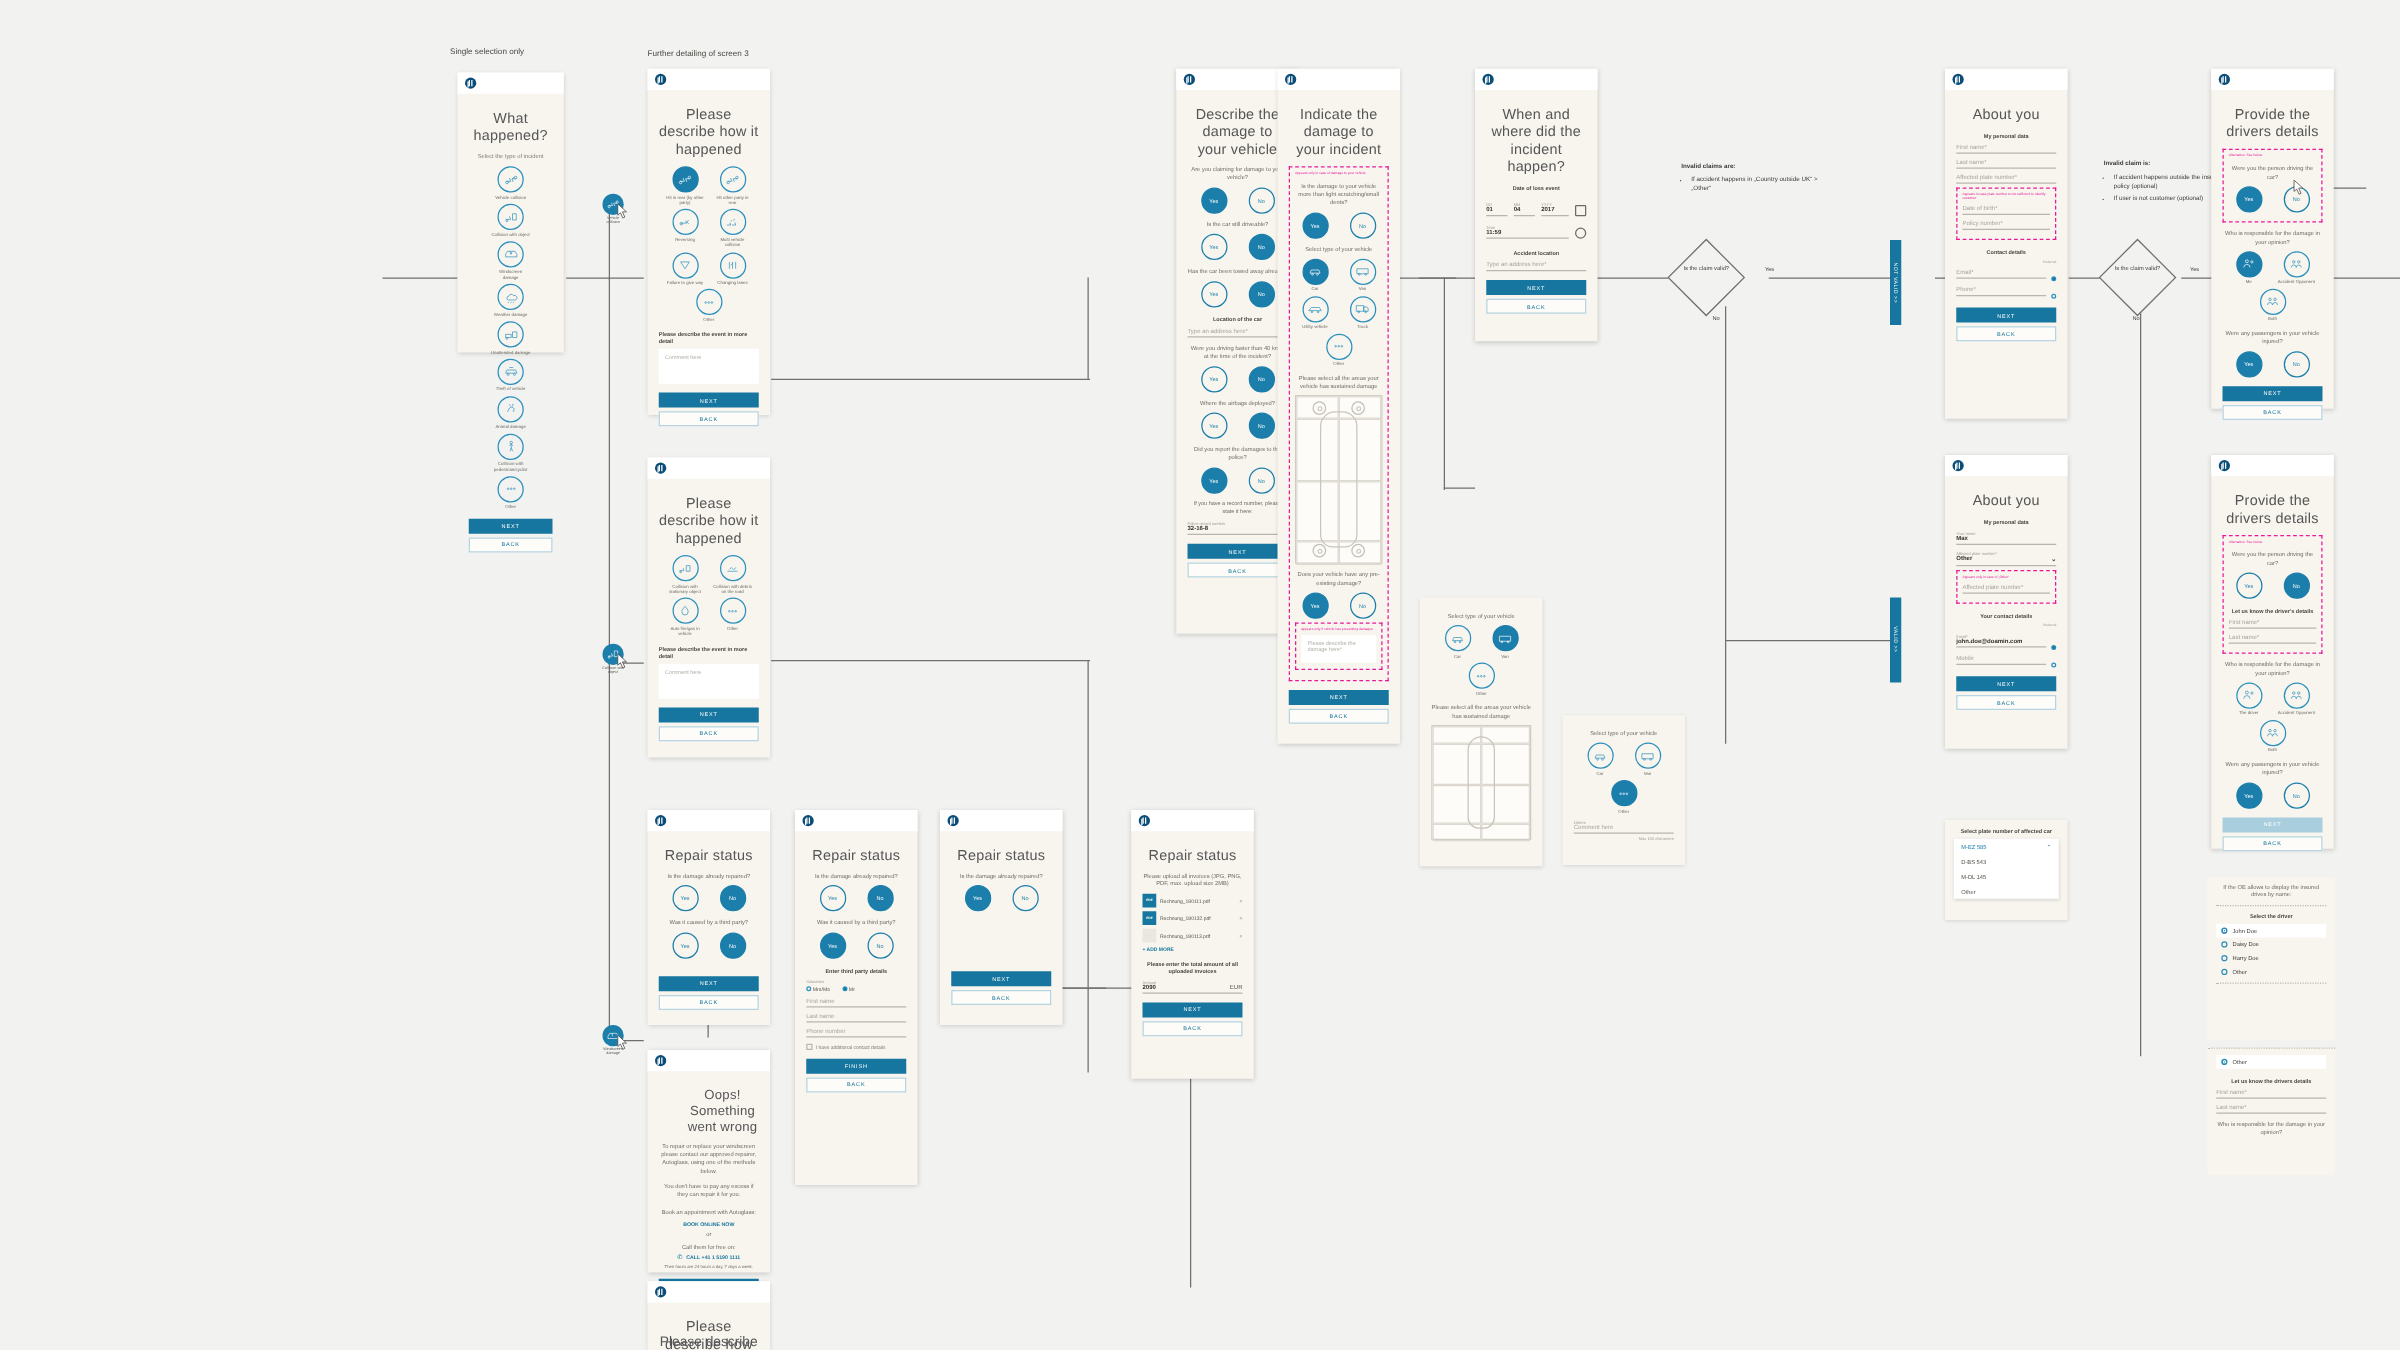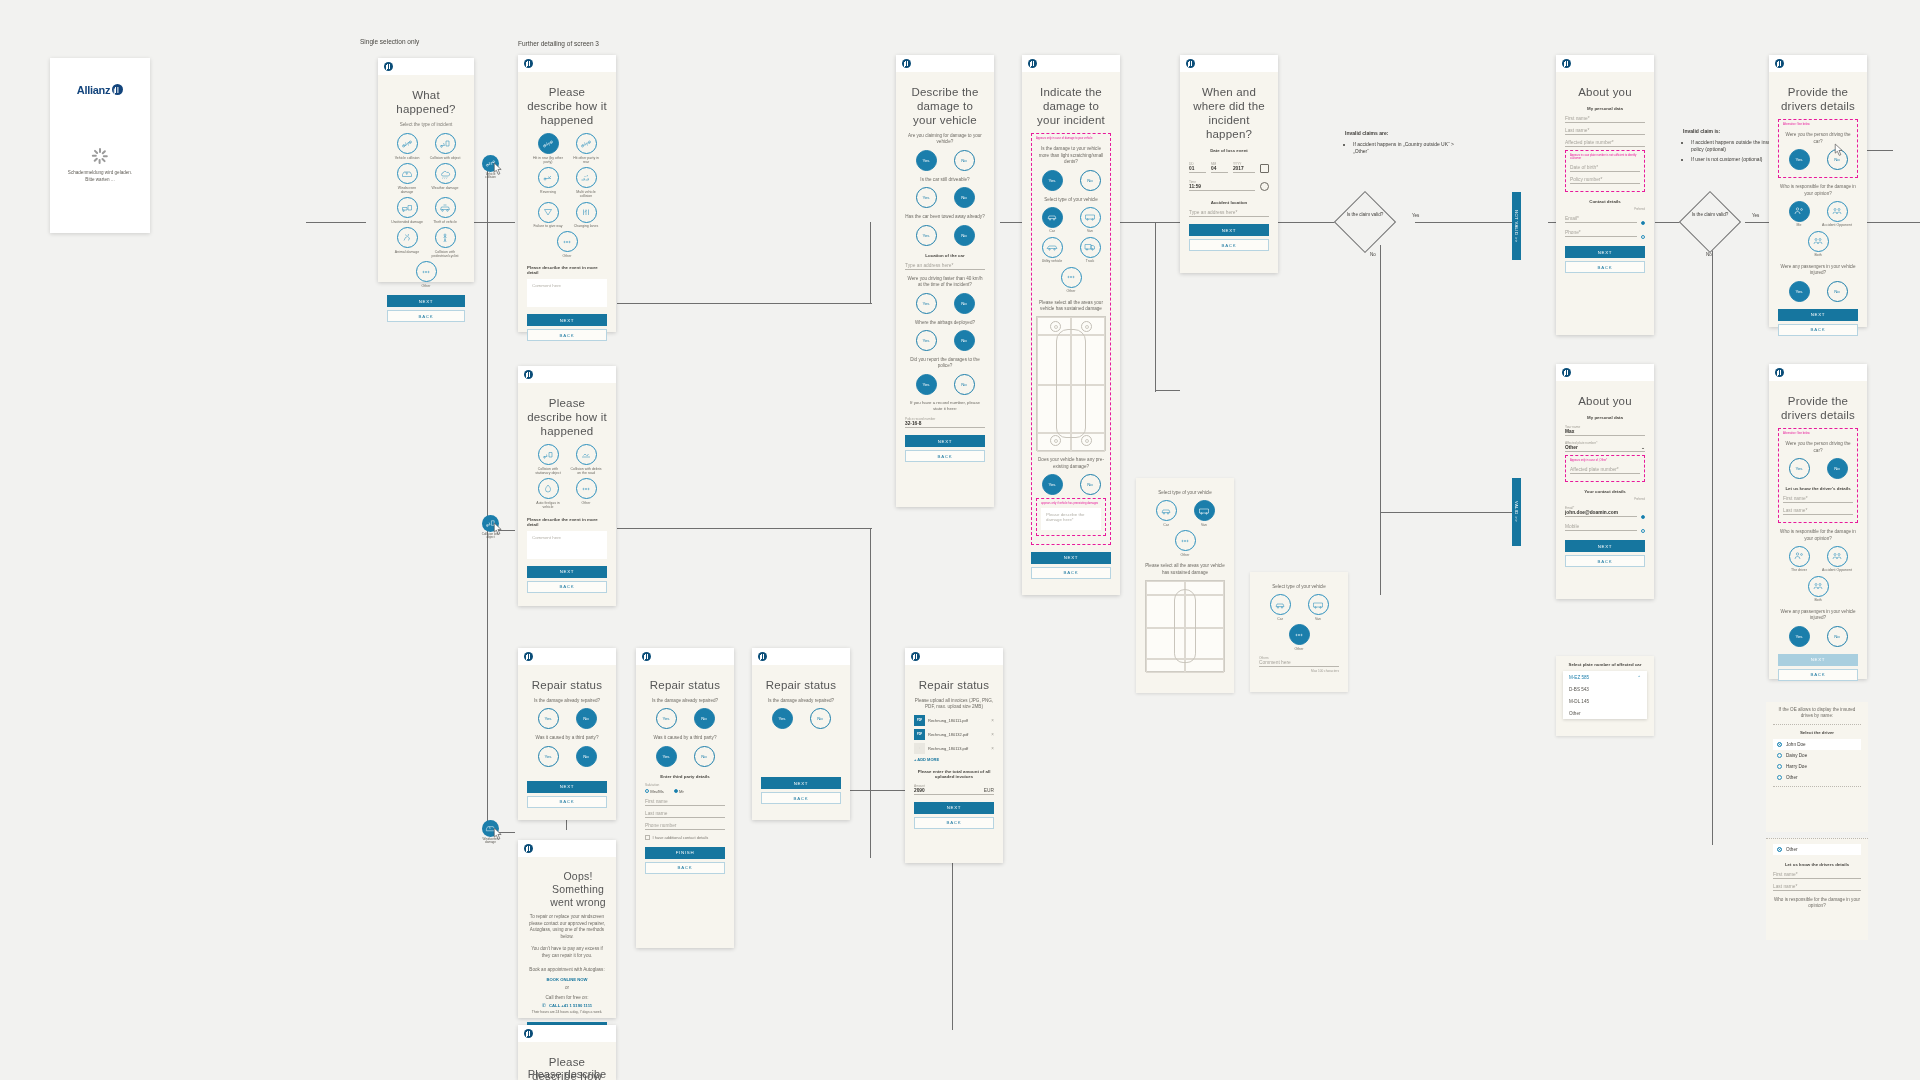--- a/index.html
+++ b/index.html
@@ -170,40 +170,23 @@
   <div class="conn h" style="left:1860px;top:222px;width:60px;"></div>
   <div class="conn v" style="left:1838px;top:120px;height:160px;"></div>
   <div class="conn h" style="left:1838px;top:150px;width:55px;"></div>
 
   <div class="conn v" style="left:566px;top:790px;height:40px;"></div>
   <div class="conn h" style="left:845px;top:790px;width:40px;"></div>
 
   <div class="caption" style="left:360px;top:38px;">Single selection only</div>
   <div class="caption" style="left:518px;top:40px;">Further detailing of screen 3</div>
 
-  <div class="splash" style="left:50px;top:58px;width:100px;height:175px;">
-    <div class="allianz"><span>Allianz</span><span class="mk"></span></div>
-    <div class="spin">
-      <i style="transform:rotate(0deg)"></i>
-        <i style="transform:rotate(45deg)"></i>
-        <i style="transform:rotate(90deg)"></i>
-        <i style="transform:rotate(135deg)"></i>
-      <i style="transform:rotate(180deg)"></i>
-        <i style="transform:rotate(225deg)"></i>
-        <i style="transform:rotate(270deg)"></i>
-        <i style="transform:rotate(315deg)"></i>
-    </div>
-    <div class="sp-txt">
-      <div>Schadenmeldung wird geladen.</div>
-      <div>Bitte warten ...</div>
-    </div>
-  </div>
-
-
-  <div class="phone" style="left:366px;top:58px;width:96px;height:224px;margin-left:12px;">
+
+
+  <div class="phone" style="left:366px;top:58px;width:85px;height:224px;">
     <div class="bar">
         <span class="logo-dot"></span>
       </div>
     <div class="body">
       <h1 class="t">What happened?</h1>
       <div class="sub">Select the type of incident</div>
       <div class="grid">
         <div class="gi">
             <div class="circ">
               <svg viewBox="0 0 24 24">
@@ -456,21 +439,21 @@
             <div class="lb">Other</div>
           </div>
       </div>
       <div class="secthead left">Please describe the event in more detail</div>
       <div class="ta">Comment here</div>
       <div class="btn pri">NEXT</div>
       <div class="btn sec">BACK</div>
     </div>
   </div>
 
-  <div class="phone" style="left:896px;top:55px;width:98px;height:452px;">
+  <div class="phone" style="left:941px;top:55px;width:98px;height:452px;">
     <div class="bar">
         <span class="logo-dot"></span>
       </div>
     <div class="body">
       <h1 class="t">Describe the damage to your vehicle</h1>
       <div class="q">Are you claiming for damage to your vehicle?</div>
       <div class="yn">
           <div class="pill on">Yes</div>
           <div class="pill">No</div>
         </div>

